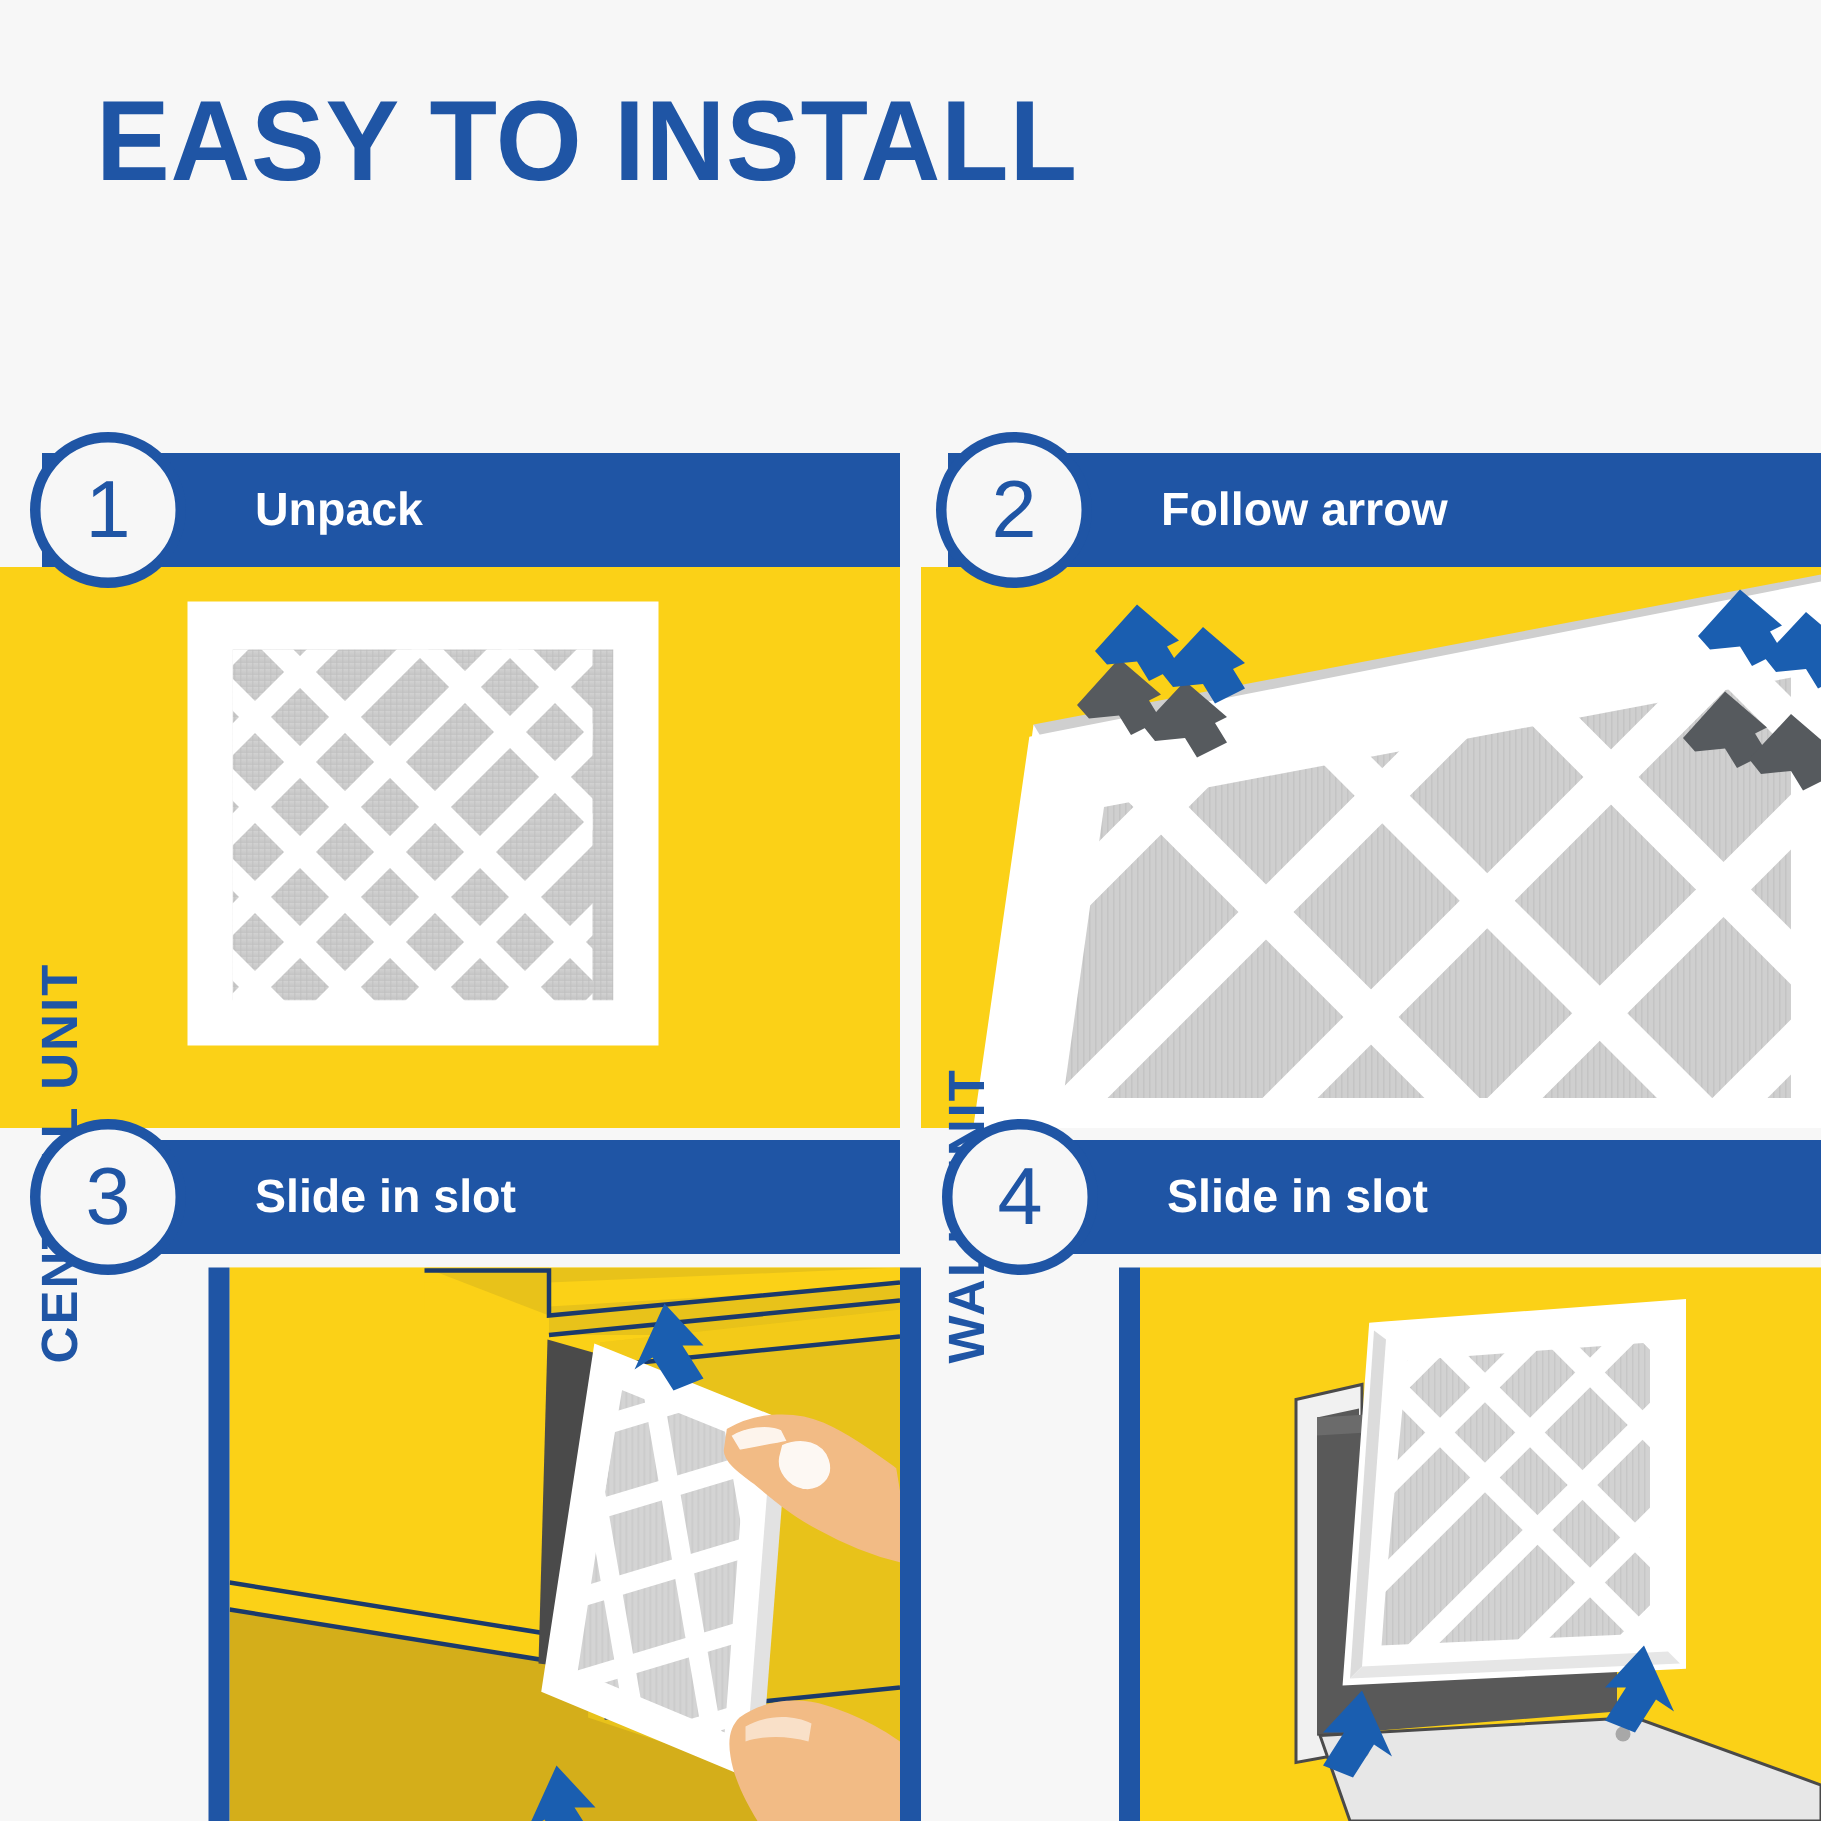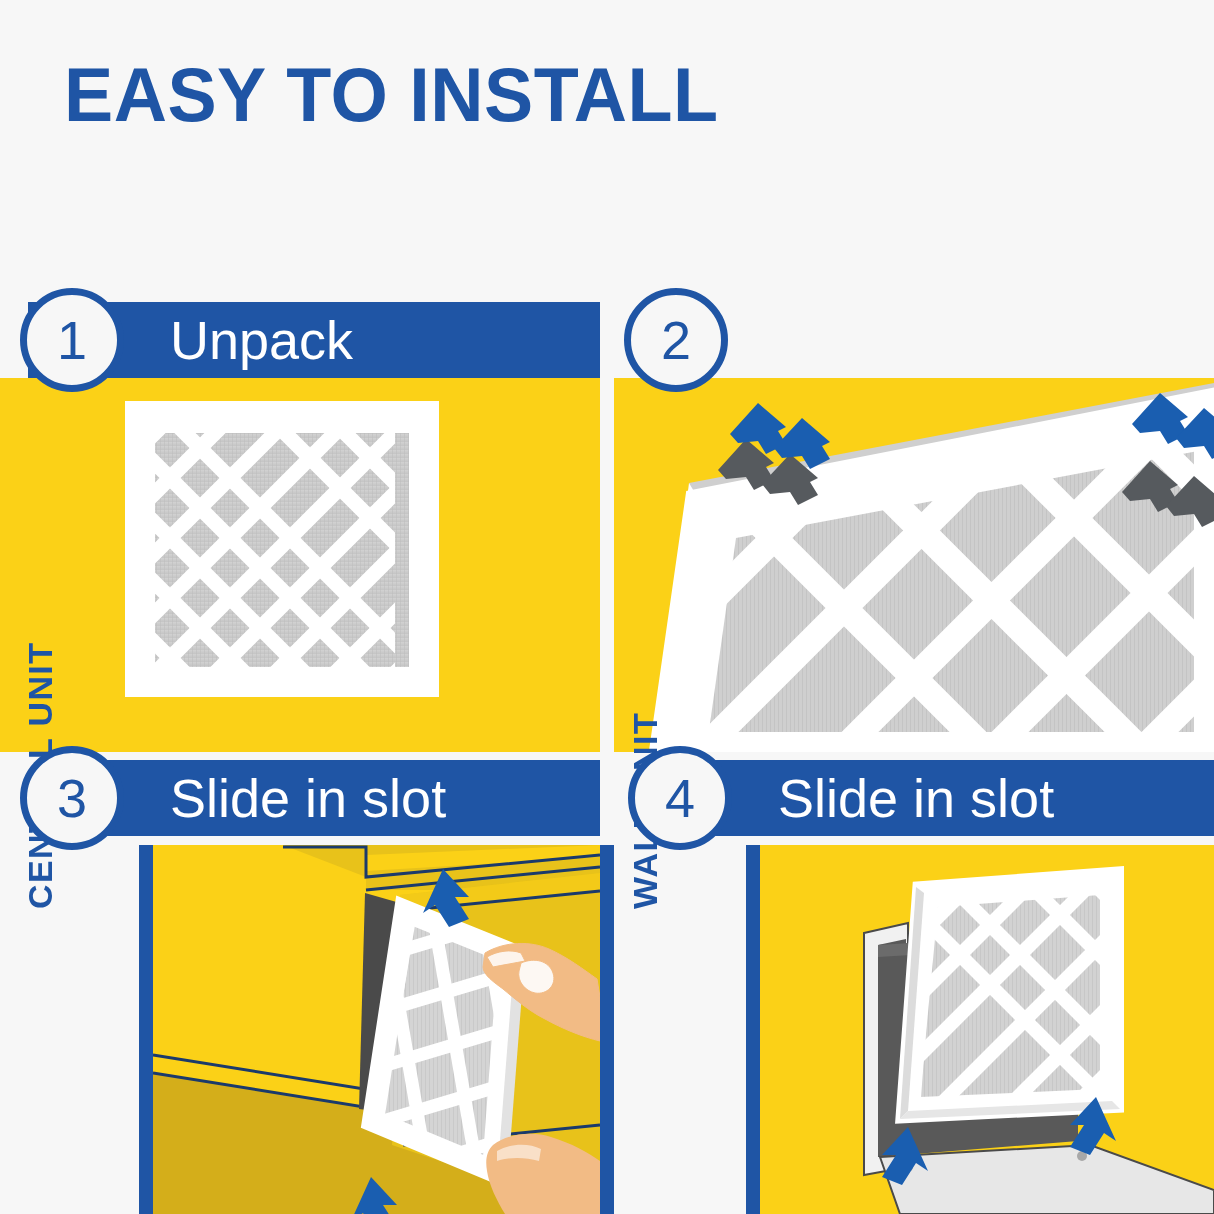--- a/index.html
+++ b/index.html
@@ -45,23 +45,23 @@
   .step-bar {
     position: absolute;
     height: 76px;
     background: #1f55a5;
     display: flex;
     align-items: center;
     z-index: 6;
   }
   .step-label {
     color: #ffffff;
-    font-size: 54px;
+    font-size: 31px;
     line-height: 46px;
-    font-weight: 400;
+    font-weight: 700;
     white-space: nowrap;
     padding-left: 0;
   }
   .step-badge {
     position: absolute;
     width: 104px;
     height: 104px;
     border-radius: 50%;
     background: #f7f7f7;
     border: 7px solid #1f55a5;
@@ -212,20 +212,23 @@
         <polygon points="160,70 188,40 216,64 208,68 216,81 196,91 188,78 168,80"></polygon>
       </g>
 
       <g fill="#1a5eb0">
         <polygon points="518,46 546,15 574,39 566,43 574,56 554,66 546,53 526,55"></polygon>
         <polygon points="562,60 590,30 618,54 610,58 618,71 598,81 590,68 570,70"></polygon>
       </g>
     </svg>
   </div>
 
+  <div class="step-bar" style="left:632px; top:302px; width:582px;">
+    <div class="step-label" style="margin-left:142px;">Follow arrow</div>
+  </div>
   <div class="step-badge" style="left:624px; top:288px;">
     <span>2</span>
   </div>
 
   <div class="art" style="left:153px; top:845px; width:447px; height:369px; background:#fbd117;">
     <svg width="447" height="369" viewBox="0 0 447 369">
       <defs>
         <pattern id="pleat3" width="4" height="4" patternUnits="userSpaceOnUse">
           <rect width="4" height="4" fill="#d4d4d4"></rect>
           <rect x="0" y="0" width="1" height="4" fill="#c2c2c2" opacity="0.6"></rect>

